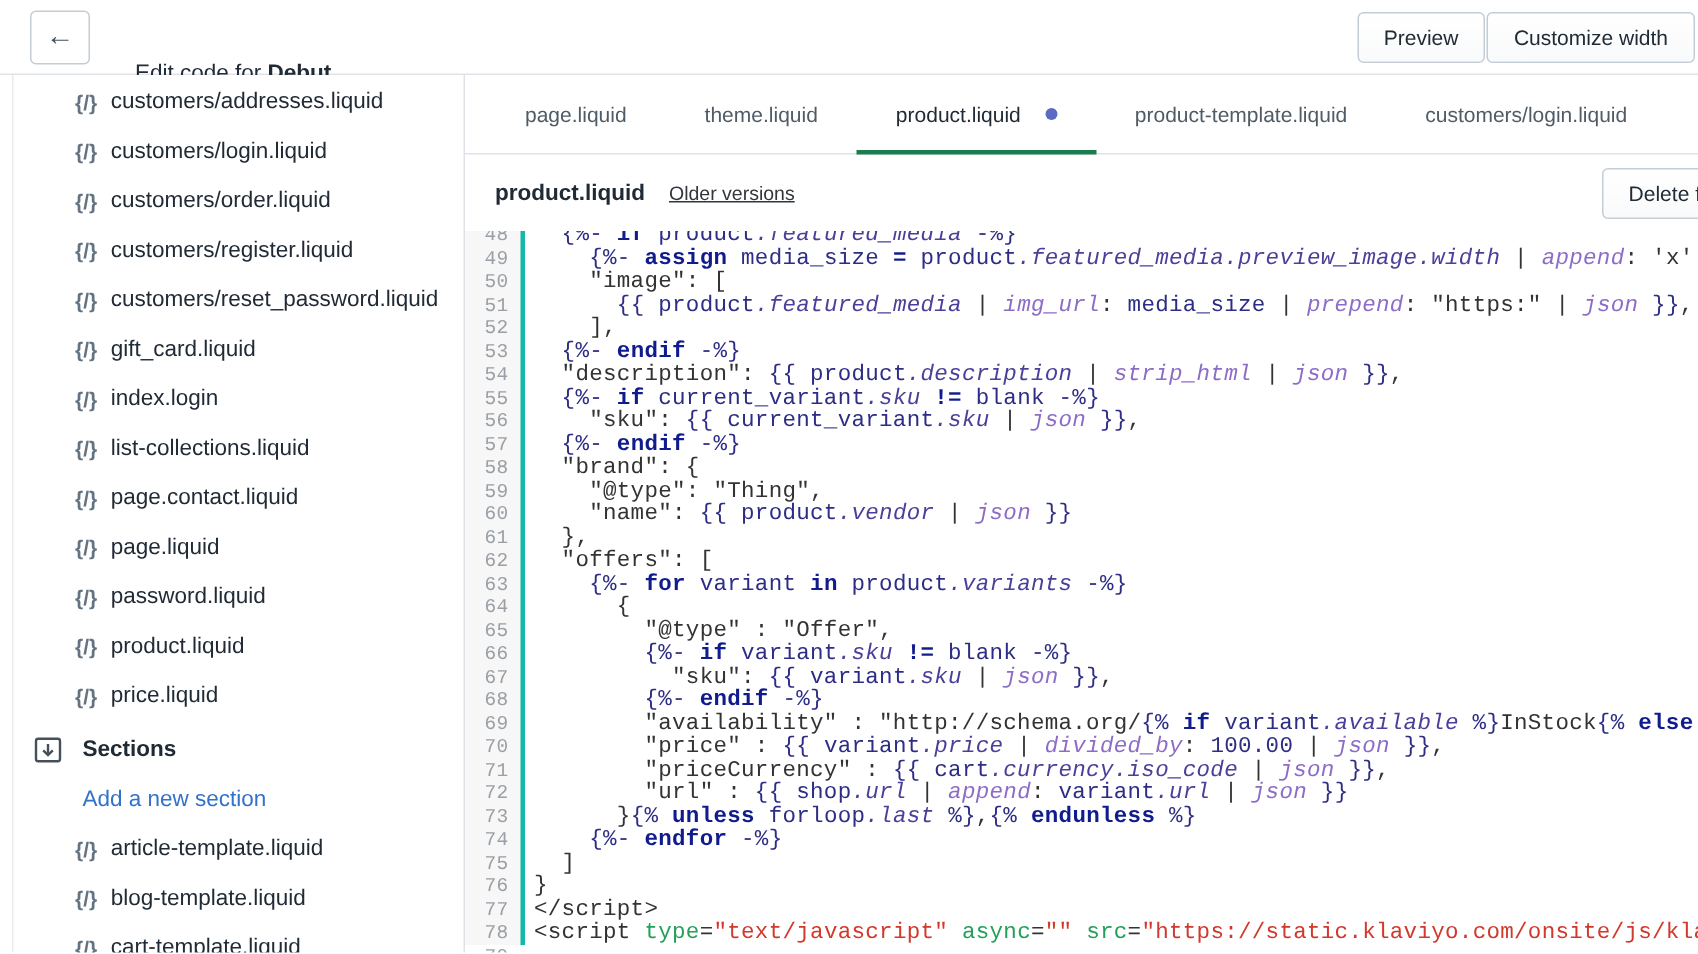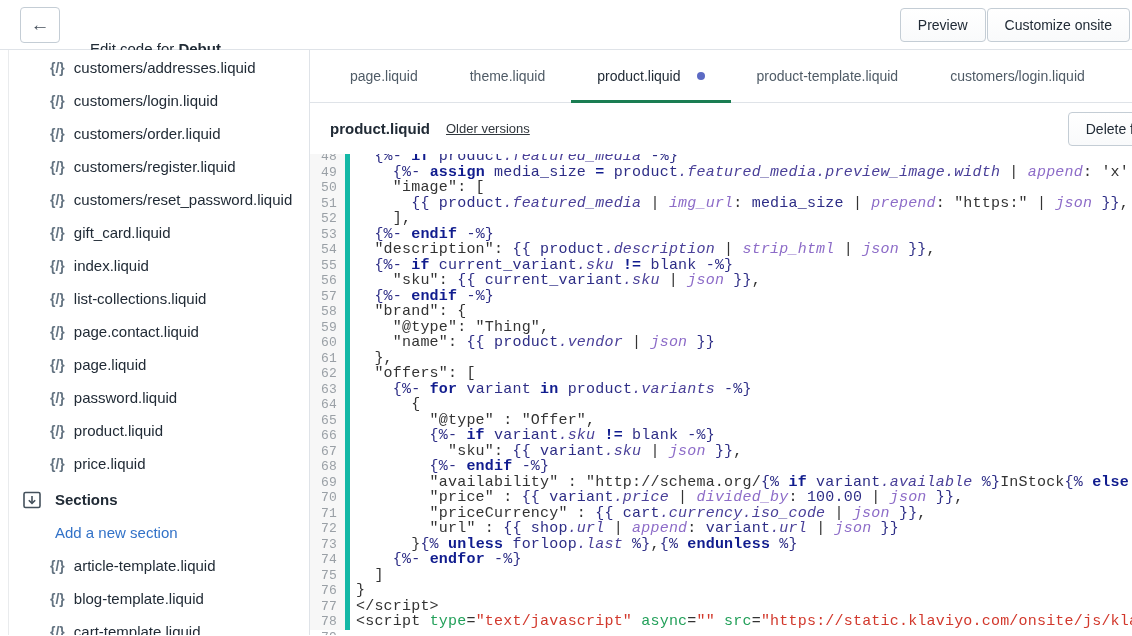--- a/index.html
+++ b/index.html
@@ -44,21 +44,21 @@
   .dot{width:8px;height:8px;border-radius:50%;background:var(--dot,#5c6ac4);margin-left:16px;flex:none;}
   .file-head{height:51px;flex:none;display:flex;align-items:center;padding:0 20px;position:relative;}
   .file-name{font-weight:700;font-size:15px;}
   .older-link{margin-left:16px;font-size:13px;color:#31373d;text-decoration:underline;cursor:pointer;}
   .delete-btn{position:absolute;right:-34px;top:9px;}
   
   .editor{flex:1;display:flex;overflow:hidden;background:#fff;
     font-family:"Liberation Mono","DejaVu Sans Mono",monospace;
     font-size:15px;line-height:15.5px;letter-spacing:0.2px;}
   .gutter{width:40px;flex:none;box-sizing:border-box;background:#f7f7f7;
-    border-right:5px solid #14b8a6;color:#9aa0a6;text-align:right;padding-right:8px;
+    border-right:3px solid #14b8a6;color:#9aa0a6;text-align:right;padding-right:8px;
     font-size:13px;transform:translateY(-5px);}
   .gutter div{height:15.5px;}
   .code{flex:1;min-width:0;padding-left:6px;transform:translateY(-5px);
     white-space:pre;overflow:hidden;cursor:text;}
   .cl{height:15.5px;}
   .sx-p{color:var(--sx-p,#333);}
   .sx-d{color:var(--sx-d,#2d2d86);}
   .sx-k{color:var(--sx-k,#101c8e);font-weight:700;}
   .sx-v{color:var(--sx-v,#2d2d86);}
   .sx-pr{color:var(--sx-pr,#4a4099);font-style:italic;}
@@ -72,21 +72,21 @@
 
 <div class="topbar">
   <div class="back-btn">
     <span>←</span>
   </div>
   <div class="page-title">
     <span>Edit code for </span><span class="bold">Debut</span>
   </div>
   <div class="topbar-actions">
     <button class="btn">Preview</button>
-    <button class="btn">Customize onsite</button>
+    <button class="btn">Customize width</button>
   </div>
 </div>
 
 <div class="layout">
 
   <div class="sidebar">
     <div>
         <div class="side-item">
           <span class="brace-icon">{/}</span>
           <span class="side-label">customers/addresses.liquid</span>
@@ -106,21 +106,21 @@
         <div class="side-item">
           <span class="brace-icon">{/}</span>
           <span class="side-label">customers/reset_password.liquid</span>
         </div>
         <div class="side-item">
           <span class="brace-icon">{/}</span>
           <span class="side-label">gift_card.liquid</span>
         </div>
         <div class="side-item">
           <span class="brace-icon">{/}</span>
-          <span class="side-label">index.liquid</span>
+          <span class="side-label">index.login</span>
         </div>
         <div class="side-item">
           <span class="brace-icon">{/}</span>
           <span class="side-label">list-collections.liquid</span>
         </div>
         <div class="side-item">
           <span class="brace-icon">{/}</span>
           <span class="side-label">page.contact.liquid</span>
         </div>
         <div class="side-item">

